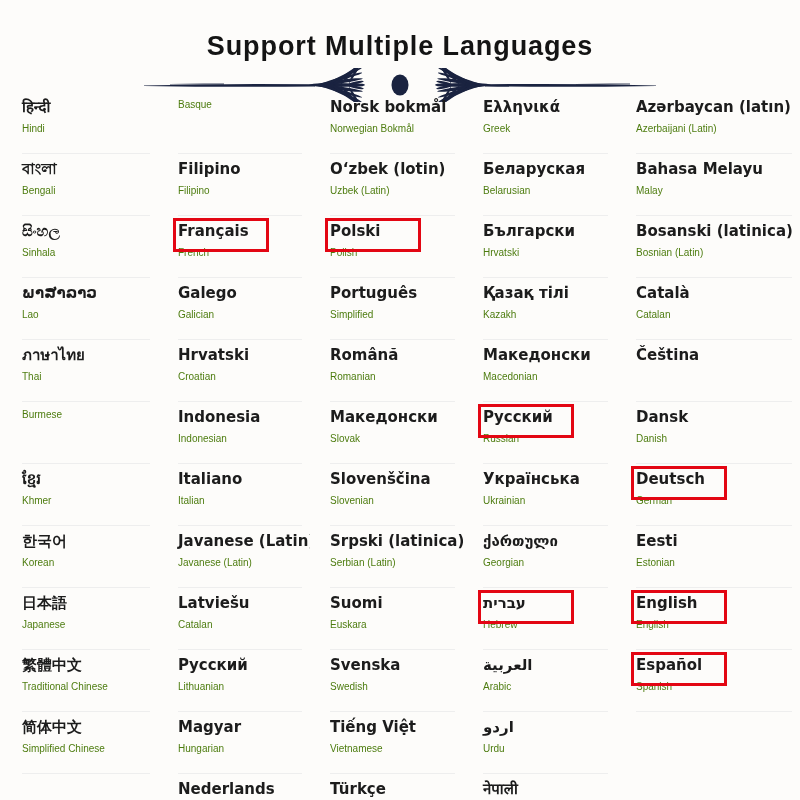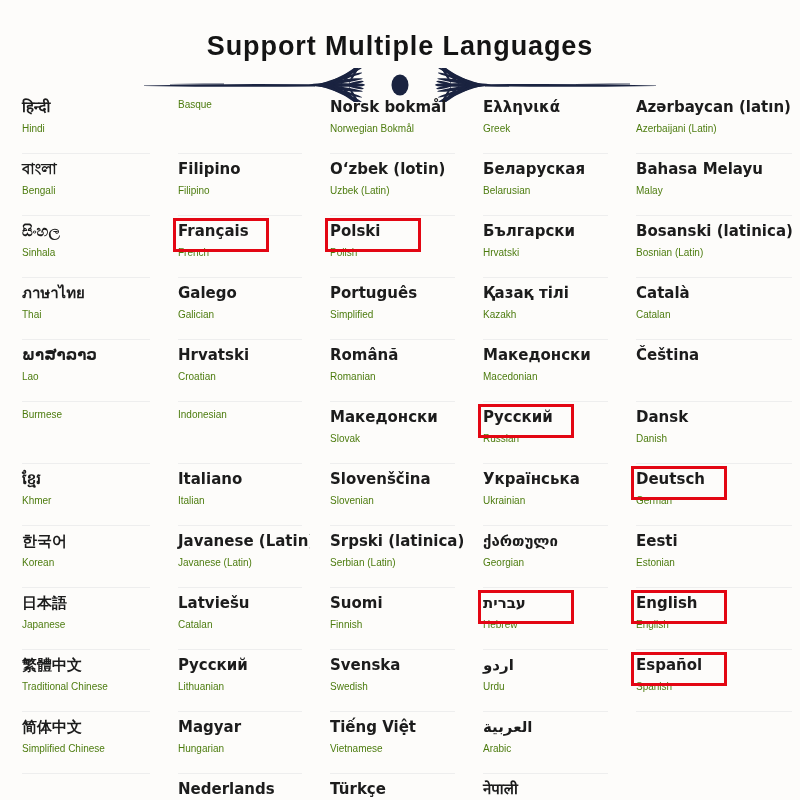--- a/index.html
+++ b/index.html
@@ -184,28 +184,28 @@
       </div>
       <div class="lang-item">
         <div class="lang-native">বাংলা</div>
         <div class="lang-english">Bengali</div>
       </div>
       <div class="lang-item">
         <div class="lang-native">සිංහල</div>
         <div class="lang-english">Sinhala</div>
       </div>
       <div class="lang-item">
+        <div class="lang-native">ພາສາລາວ</div>
+        <div class="lang-english">Lao</div>
+      </div>
+      <div class="lang-item">
         <div class="lang-native">ภาษาไทย</div>
         <div class="lang-english">Thai</div>
       </div>
       <div class="lang-item">
-        <div class="lang-native">ພາສາລາວ</div>
-        <div class="lang-english">Lao</div>
-      </div>
-      <div class="lang-item">
         <div class="lang-english">Burmese</div>
       </div>
       <div class="lang-item">
         <div class="lang-native">ខ្មែរ</div>
         <div class="lang-english">Khmer</div>
       </div>
       <div class="lang-item">
         <div class="lang-native">한국어</div>
         <div class="lang-english">Korean</div>
       </div>
@@ -237,20 +237,21 @@
       <div class="highlight-box" style="left: 15px; top: 126px; width: 96px; height: 34px; border-color: rgb(227, 6, 19);"></div>
       <div class="lang-item">
         <div class="lang-native">Galego</div>
         <div class="lang-english">Galician</div>
       </div>
       <div class="lang-item">
         <div class="lang-native">Hrvatski</div>
         <div class="lang-english">Croatian</div>
       </div>
       <div class="lang-item">
+        <div class="lang-native">Indonesia</div>
         <div class="lang-english">Indonesian</div>
       </div>
       <div class="lang-item">
         <div class="lang-native">Italiano</div>
         <div class="lang-english">Italian</div>
       </div>
       <div class="lang-item">
         <div class="lang-native">Javanese (Latin)</div>
         <div class="lang-english">Javanese (Latin)</div>
       </div>
@@ -299,21 +300,21 @@
       <div class="lang-item">
         <div class="lang-native">Slovenščina</div>
         <div class="lang-english">Slovenian</div>
       </div>
       <div class="lang-item">
         <div class="lang-native">Srpski (latinica)</div>
         <div class="lang-english">Serbian (Latin)</div>
       </div>
       <div class="lang-item">
         <div class="lang-native">Suomi</div>
-        <div class="lang-english">Finnish</div>
+        <div class="lang-english">Euskara</div>
       </div>
       <div class="lang-item">
         <div class="lang-native">Svenska</div>
         <div class="lang-english">Swedish</div>
       </div>
       <div class="lang-item">
         <div class="lang-native">Tiếng Việt</div>
         <div class="lang-english">Vietnamese</div>
       </div>
       <div class="lang-item">
@@ -353,26 +354,26 @@
       <div class="lang-item">
         <div class="lang-native">ქართული</div>
         <div class="lang-english">Georgian</div>
       </div>
       <div class="lang-item">
         <div class="lang-native">עברית</div>
         <div class="lang-english">Hebrew</div>
       </div>
       <div class="highlight-box" style="left: 15px; top: 498px; width: 96px; height: 34px; border-color: rgb(227, 6, 19);"></div>
       <div class="lang-item">
+        <div class="lang-native">العربية</div>
+        <div class="lang-english">Arabic</div>
+      </div>
+      <div class="lang-item">
         <div class="lang-native">اردو</div>
         <div class="lang-english">Urdu</div>
-      </div>
-      <div class="lang-item">
-        <div class="lang-native">العربية</div>
-        <div class="lang-english">Arabic</div>
       </div>
       <div class="lang-item">
         <div class="lang-native">नेपाली</div>
       </div>
     </div>
     <div class="lang-column lang-col-4">
       <div class="lang-item">
         <div class="lang-native">Azərbaycan (latın)</div>
         <div class="lang-english">Azerbaijani (Latin)</div>
       </div>

